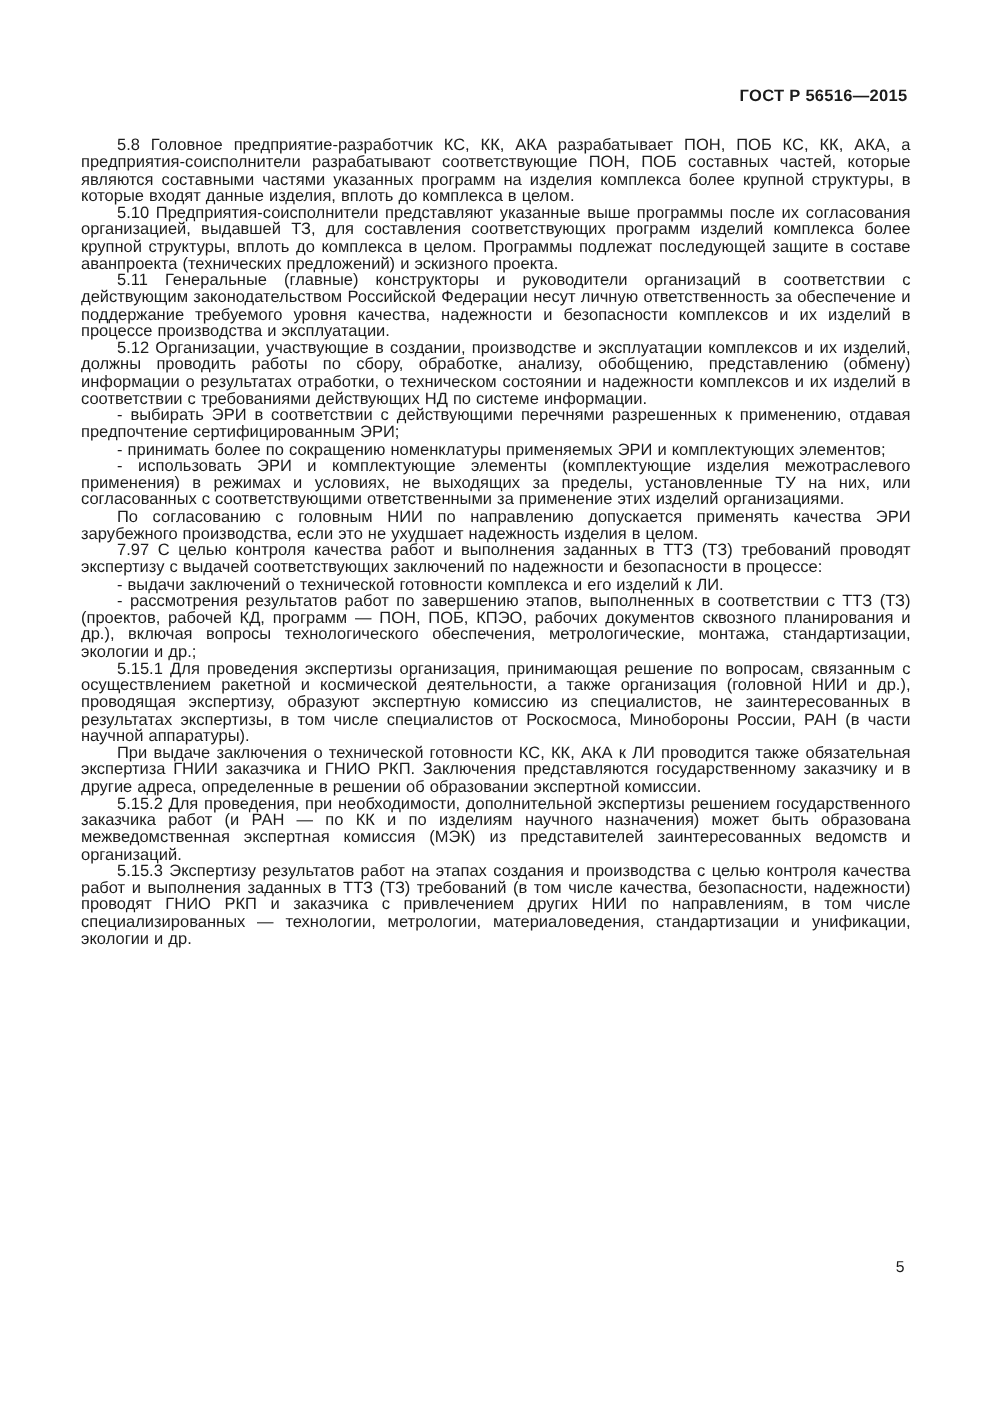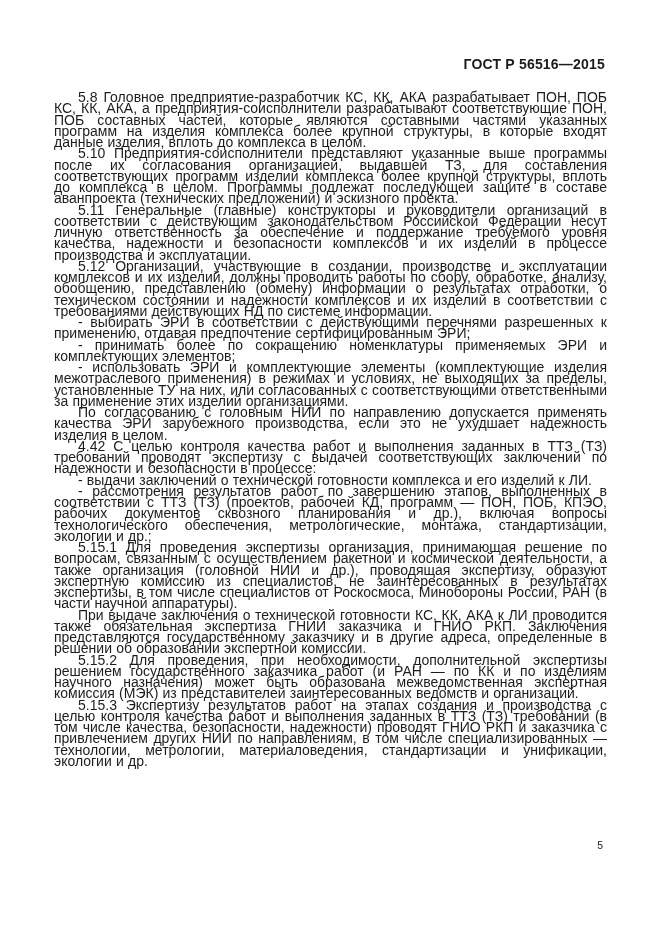--- a/index.html
+++ b/index.html
@@ -16,36 +16,36 @@
     font-family: "Liberation Sans", "DejaVu Sans", sans-serif;
     overflow: hidden;
     box-sizing: border-box;
   }
   .running-header {
     position: absolute;
     top: 58px;
     left: 54px;
     right: 56px;
     text-align: right;
-    font-size: 14px;
+    font-size: 11px;
     font-weight: bold;
     letter-spacing: 0.2px;
     line-height: 13px;
     white-space: nowrap;
   }
   .doc-body {
     position: absolute;
     top: 92px;
     left: 54px;
     width: 553px;
   }
   .doc-body p {
     margin: 0;
     padding: 0;
-    font-size: 14px;
+    font-size: 11px;
     line-height: 11.25px;
     text-align: justify;
     text-indent: 24px;
     word-spacing: 0.3px;
   }
   .page-number {
     position: absolute;
     top: 839px;
     right: 58px;
     font-size: 10.5px;
@@ -61,21 +61,21 @@
 
   <div class="doc-body">
       <p>5.8 Головное предприятие-разработчик КС, КК, АКА разрабатывает ПОН, ПОБ КС, КК, АКА, а предприятия-соисполнители разрабатывают соответствующие ПОН, ПОБ составных частей, которые являются составными частями указанных программ на изделия комплекса более крупной структуры, в которые входят данные изделия, вплоть до комплекса в целом.</p>
       <p>5.10 Предприятия-соисполнители представляют указанные выше программы после их согласования организацией, выдавшей ТЗ, для составления соответствующих программ изделий комплекса более крупной структуры, вплоть до комплекса в целом. Программы подлежат последующей защите в составе аванпроекта (технических предложений) и эскизного проекта.</p>
       <p>5.11 Генеральные (главные) конструкторы и руководители организаций в соответствии с действующим законодательством Российской Федерации несут личную ответственность за обеспечение и поддержание требуемого уровня качества, надежности и безопасности комплексов и их изделий в процессе производства и эксплуатации.</p>
       <p>5.12 Организации, участвующие в создании, производстве и эксплуатации комплексов и их изделий, должны проводить работы по сбору, обработке, анализу, обобщению, представлению (обмену) информации о результатах отработки, о техническом состоянии и надежности комплексов и их изделий в соответствии с требованиями действующих НД по системе информации.</p>
       <p>- выбирать ЭРИ в соответствии с действующими перечнями разрешенных к применению, отдавая предпочтение сертифицированным ЭРИ;</p>
       <p>- принимать более по сокращению номенклатуры применяемых ЭРИ и комплектующих элементов;</p>
       <p>- использовать ЭРИ и комплектующие элементы (комплектующие изделия межотраслевого применения) в режимах и условиях, не выходящих за пределы, установленные ТУ на них, или согласованных с соответствующими ответственными за применение этих изделий организациями.</p>
       <p>По согласованию с головным НИИ по направлению допускается применять качества ЭРИ зарубежного производства, если это не ухудшает надежность изделия в целом.</p>
-      <p>4.42 С целью контроля качества работ и выполнения заданных в ТТЗ (ТЗ) требований проводят экспертизу с выдачей соответствующих заключений по надежности и безопасности в процессе:</p>
+      <p>7.97 С целью контроля качества работ и выполнения заданных в ТТЗ (ТЗ) требований проводят экспертизу с выдачей соответствующих заключений по надежности и безопасности в процессе:</p>
       <p>- выдачи заключений о технической готовности комплекса и его изделий к ЛИ.</p>
       <p>- рассмотрения результатов работ по завершению этапов, выполненных в соответствии с ТТЗ (ТЗ) (проектов, рабочей КД, программ — ПОН, ПОБ, КПЭО, рабочих документов сквозного планирования и др.), включая вопросы технологического обеспечения, метрологические, монтажа, стандартизации, экологии и др.;</p>
       <p>5.15.1 Для проведения экспертизы организация, принимающая решение по вопросам, связанным с осуществлением ракетной и космической деятельности, а также организация (головной НИИ и др.), проводящая экспертизу, образуют экспертную комиссию из специалистов, не заинтересованных в результатах экспертизы, в том числе специалистов от Роскосмоса, Минобороны России, РАН (в части научной аппаратуры).</p>
       <p>При выдаче заключения о технической готовности КС, КК, АКА к ЛИ проводится также обязательная экспертиза ГНИИ заказчика и ГНИО РКП. Заключения представляются государственному заказчику и в другие адреса, определенные в решении об образовании экспертной комиссии.</p>
       <p>5.15.2 Для проведения, при необходимости, дополнительной экспертизы решением государственного заказчика работ (и РАН — по КК и по изделиям научного назначения) может быть образована межведомственная экспертная комиссия (МЭК) из представителей заинтересованных ведомств и организаций.</p>
       <p>5.15.3 Экспертизу результатов работ на этапах создания и производства с целью контроля качества работ и выполнения заданных в ТТЗ (ТЗ) требований (в том числе качества, безопасности, надежности) проводят ГНИО РКП и заказчика с привлечением других НИИ по направлениям, в том числе специализированных — технологии, метрологии, материаловедения, стандартизации и унификации, экологии и др.</p>
     </div>
 
   <div class="page-number">5</div>
 </div>

